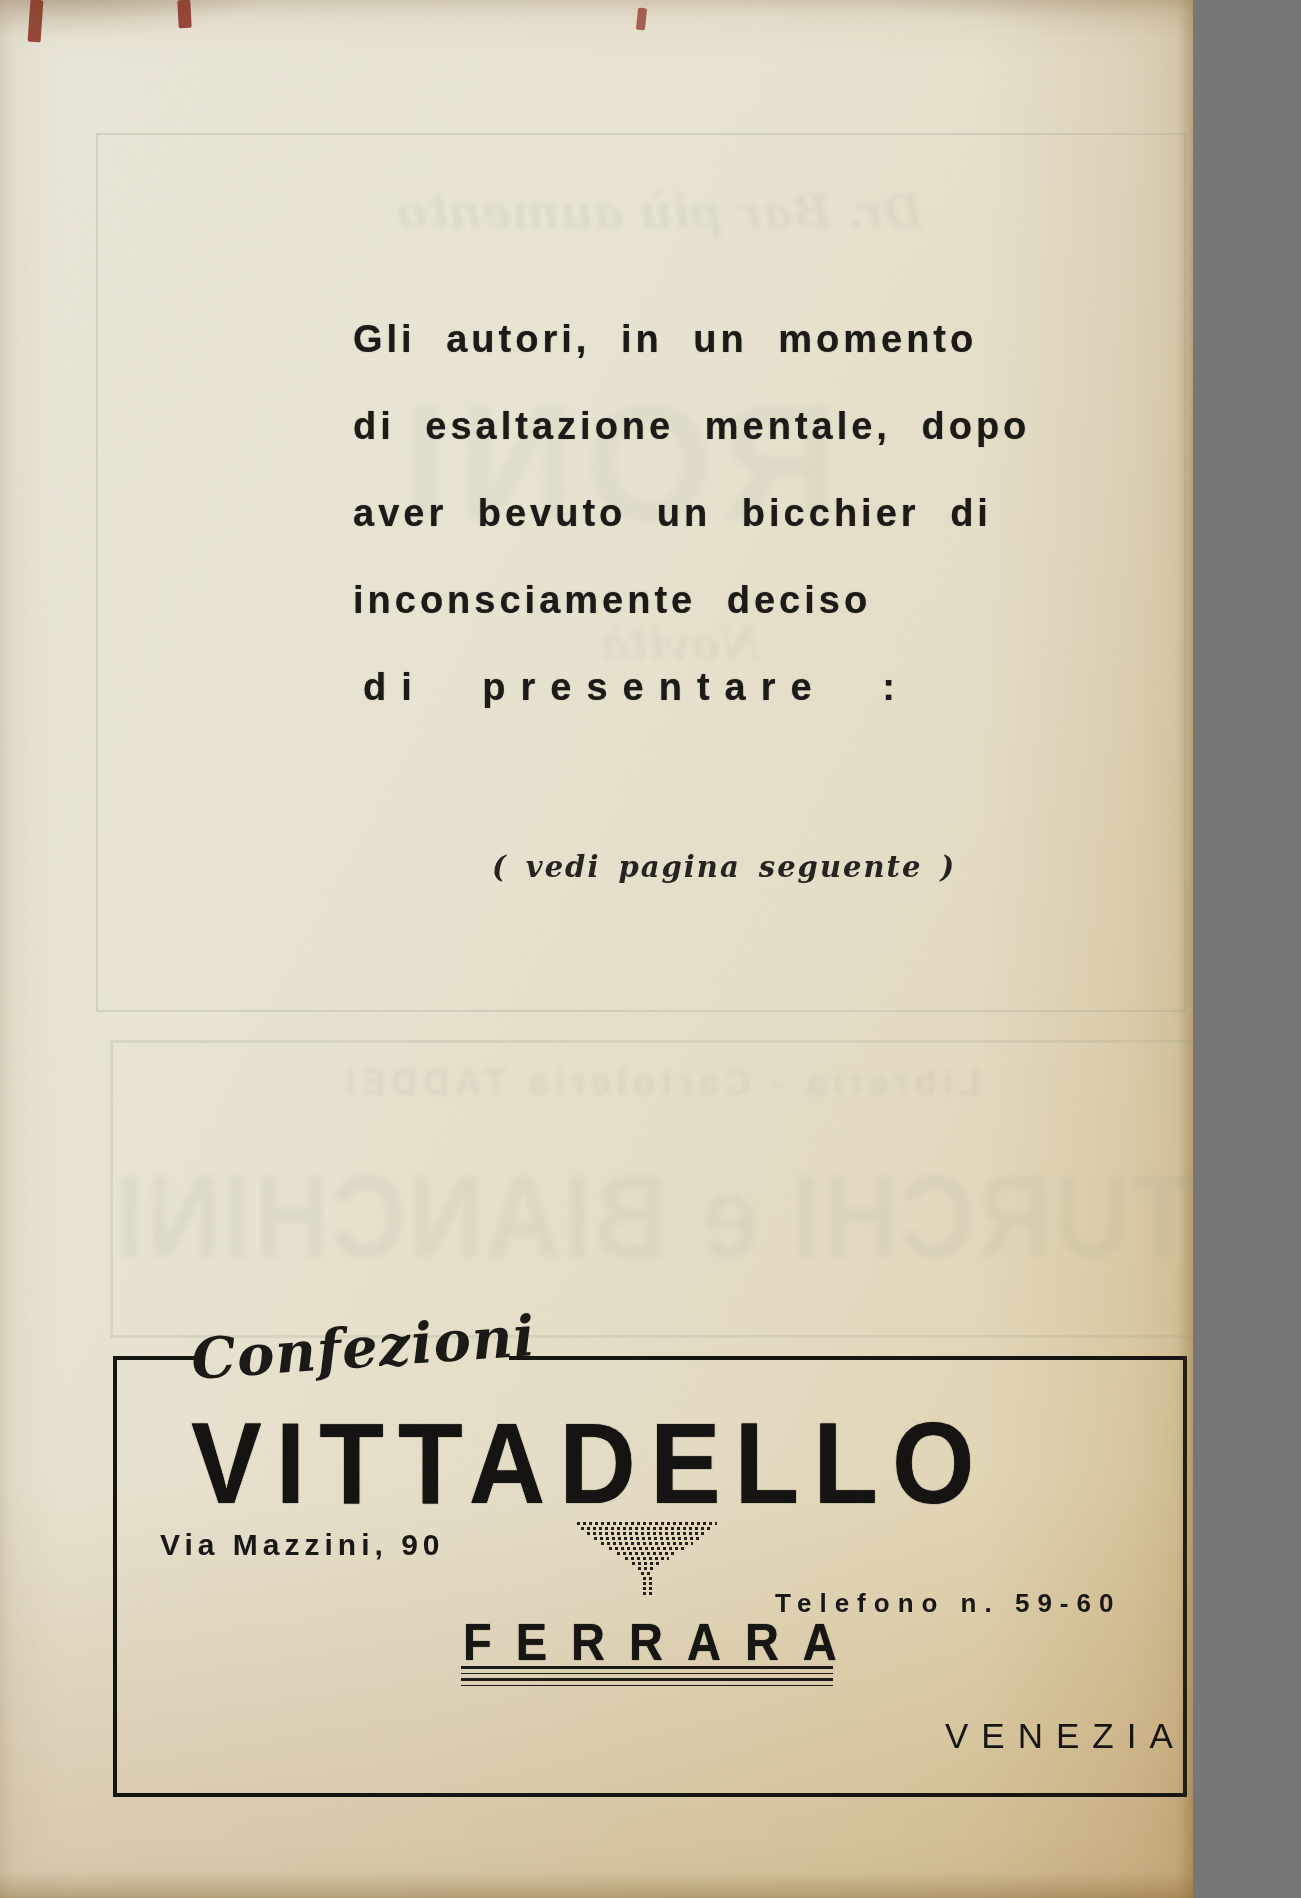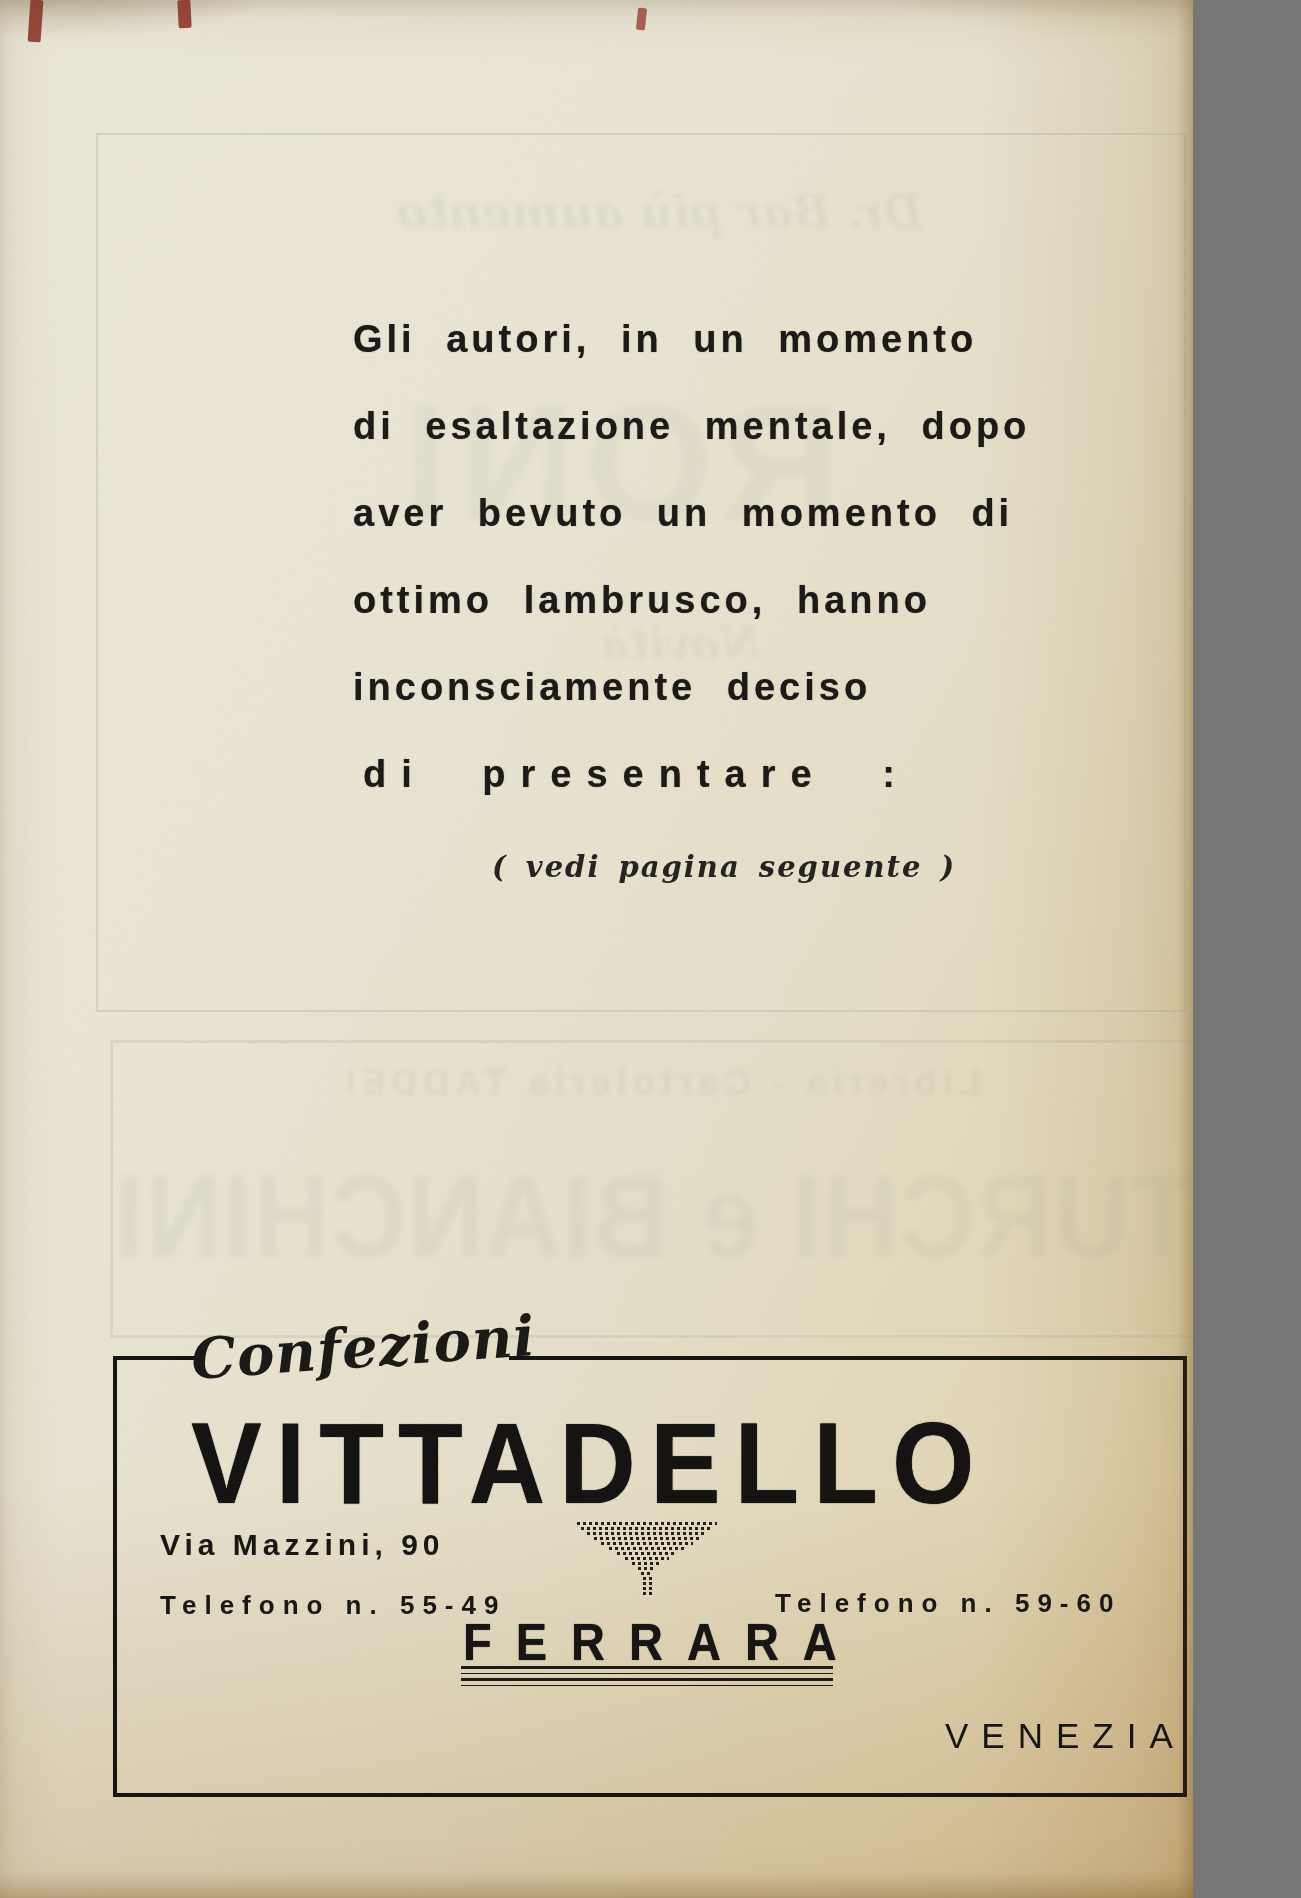--- a/index.html
+++ b/index.html
@@ -72,37 +72,35 @@
   <div class="abs ghost g-lower-caption">Libreria - Cartoleria TADDEI</div>
   <div class="abs ghost g-lower-big">TURCHI e BIANCHINI</div>
 
   <div class="abs redmark" style="left:29px;top:0;width:13px;height:42px;transform:rotate(4deg);"></div>
   <div class="abs redmark" style="left:178px;top:0;width:13px;height:28px;transform:rotate(-3deg);"></div>
   <div class="abs redmark" style="left:637px;top:8px;width:9px;height:22px;transform:rotate(6deg);opacity:.7;"></div>
 
   <div class="abs intro">
     <div class="ln">Gli autori, in un momento</div>
     <div class="ln">di esaltazione mentale, dopo</div>
-    <div class="ln">aver bevuto un momento di</div>
-    <div class="ln">ottimo lambrusco, hanno</div>
+    <div class="ln">aver bevuto un bicchier di</div>
     <div class="ln">inconsciamente deciso</div>
     <div class="ln sp">di presentare :</div>
   </div>
 
   <div class="abs note">( vedi pagina seguente )</div>
 
   <div class="abs adbox">
     <div class="seg seg-l"></div>
     <div class="seg seg-r"></div>
 
     <div class="brand-script">Confezioni</div>
     <div class="brand-name">VITTADELLO</div>
 
     <div class="addr a-l">Via Mazzini, 90</div>
-    <div class="tel t-l">Telefono n. 55-49</div>
     <div class="tel t-r">Telefono n. 59-60</div>
 
     <div class="funnel">
       <div class="row" style="width:140px;"></div>
       <div class="row" style="width:132px;"></div>
       <div class="row" style="width:120px;"></div>
       <div class="row" style="width:106px;"></div>
       <div class="row" style="width:92px;"></div>
       <div class="row" style="width:76px;"></div>
       <div class="row" style="width:60px;"></div>

